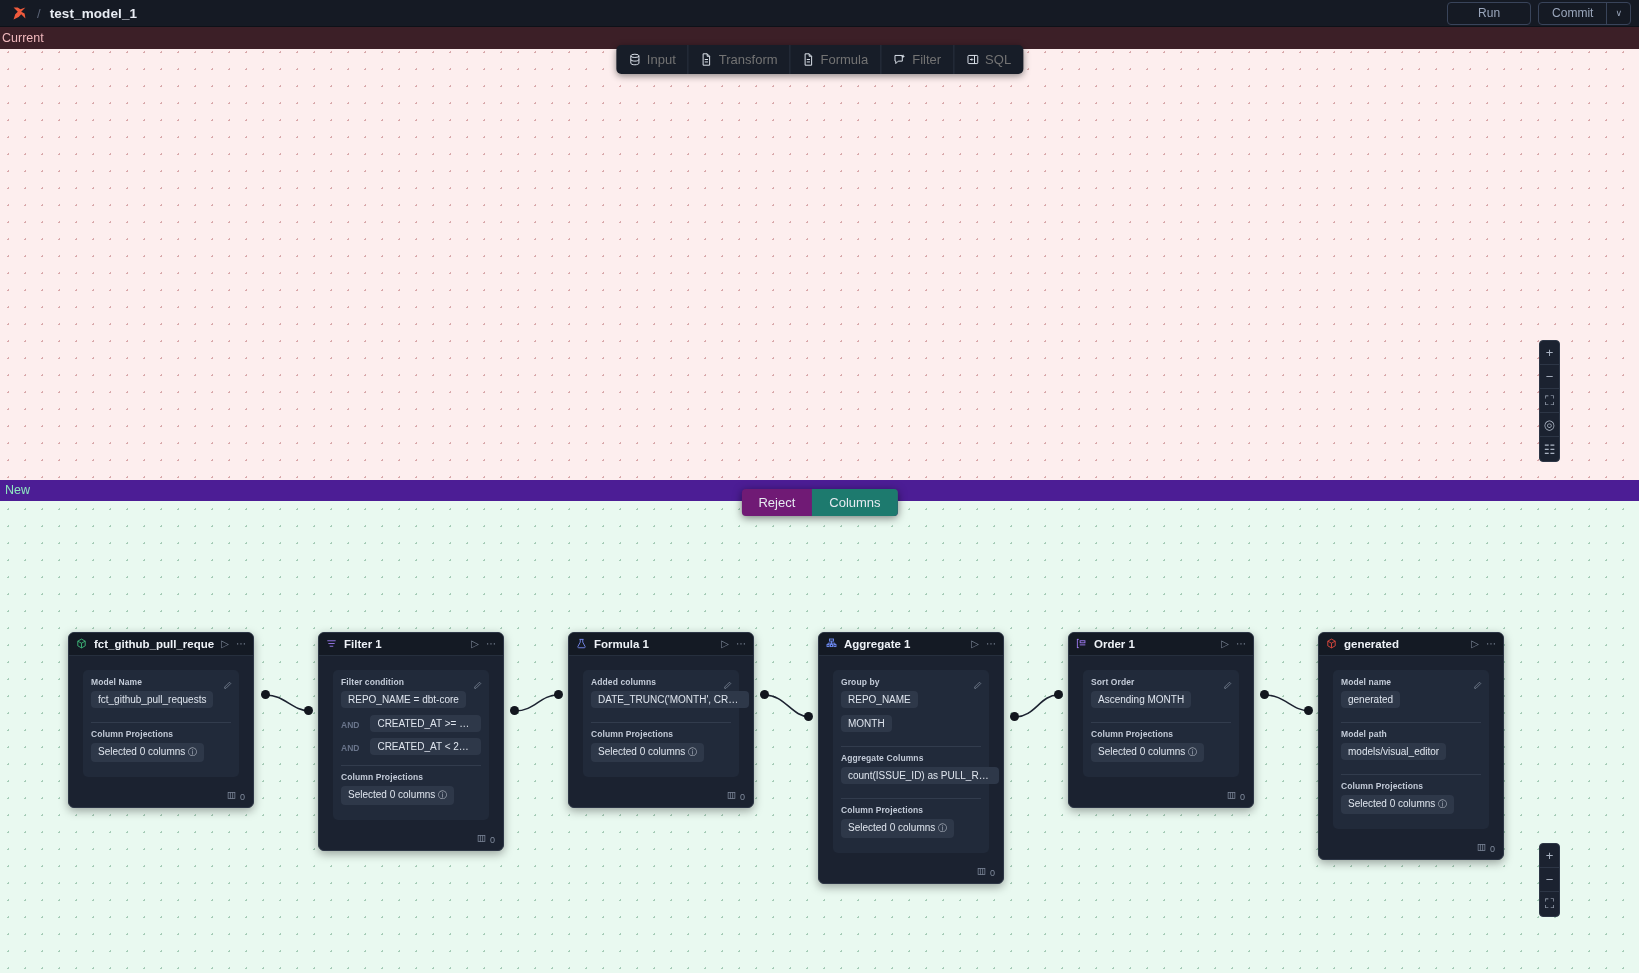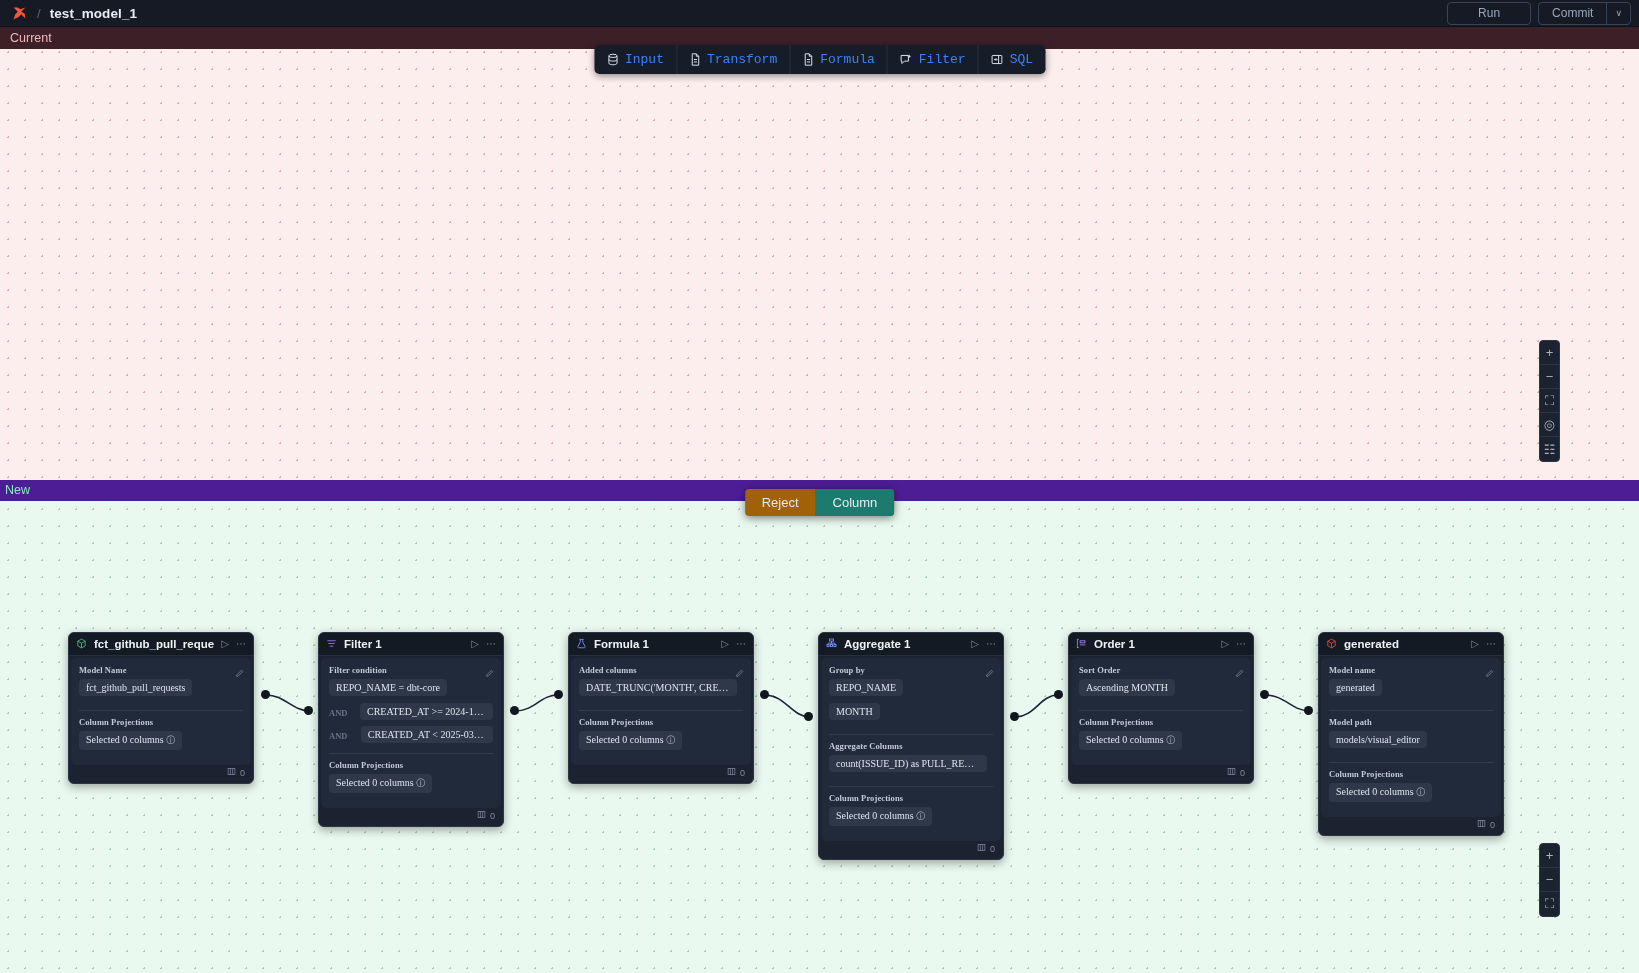--- a/index.html
+++ b/index.html
@@ -23,21 +23,21 @@
     font-size: 12px; padding: 3px 30px 4px; background: transparent; line-height: 14px;
   }
   .split { display: flex; border: 1px solid #39445a; border-radius: 4px; overflow: hidden; }
   .split > div { color: #9aa6bb; font-size: 12px; padding: 3px 13px 4px; line-height: 14px; }
   .split > .caret { border-left: 1px solid #39445a; padding: 3px 8px 4px; font-size: 9px; display:flex; align-items:center; }
 
   
   #current-band {
     position: absolute; top: 27px; left: 0; width: 100%; height: 22px;
     background: #3c1f27; color: #f0b8bd; font-size: 12.5px;
-    padding-left: 10px; line-height: 22px; z-index: 40;
+    padding-left: 2px; line-height: 22px; z-index: 40;
   }
   #new-band {
     position: absolute; top: 480px; left: 0; width: 100%; height: 21px;
     background: #4c1d95; color: #8ee8c0; font-size: 12.5px;
     padding-left: 5px; line-height: 21px; z-index: 40;
   }
 
   
   #canvas-top {
     position: absolute; top: 27px; left: 0; width: 1639px; height: 453px;
@@ -54,51 +54,50 @@
 
   
   #toolbar {
     position: absolute; top: 45px; left: 50%; transform: translateX(-50%);
     height: 29px; background: #171d28; border-radius: 5px;
     display: flex; align-items: stretch; z-index: 55;
     box-shadow: 0 2px 7px rgba(0,0,0,.45);
   }
   .tool {
     display: flex; align-items: center; gap: 6px; padding: 4px 12px;
-    color: #3b82f6; font-size: 13px; border-right: 1px solid #2a323f; font-family: Liberation Mono, monospace;
+    color: #737373; font-size: 13px; border-right: 1px solid #2a323f;
   }
   .tool:last-child { border-right: none; }
   .tool svg { display: block; }
 
   
   #decision {
     position: absolute; top: 489px; left: 50%; transform: translateX(-50%);
-    background: #a16207; border-radius: 4px; display: flex; z-index: 58;
+    background: #701a75; border-radius: 4px; display: flex; z-index: 58;
     box-shadow: 0 2px 8px rgba(0,0,0,.5); overflow: hidden;
   }
   #decision > div { font-size: 13px; padding: 6px 17px; color: #e6eaf1; }
   #accept-btn { background: #1d7a6e; }
 
   
   .node {
     position: absolute; width: 186px; background: #1b2230;
     border: 1px solid #2c3545; border-radius: 6px;
     box-shadow: 0 3px 10px rgba(0,0,0,.35); z-index: 30;
   }
   .node-head {
     display: flex; align-items: center; gap: 7px; height: 23px;
     padding: 0 7px; background: #141a24; border-radius: 5px 5px 0 0;
     border-bottom: 1px solid #262f3d;
   }
   .node-title { color: #eef2f7; font-size: 11.5px; font-weight: bold; flex: 1; white-space: nowrap; overflow: hidden; }
   .head-ico { color: #7d8798; font-size: 10px; line-height: 1; }
   .node-body {
-    margin: 2px; background: #212a3a; border-radius: 5px; padding: 7px 8px 8px;
+    margin: 14px; background: #212a3a; border-radius: 5px; padding: 7px 8px 8px;
     position: relative;
-    font-family: Liberation Serif, serif;
   }
   .field-label { color: #c3cbd8; font-size: 8.5px; font-weight: bold; margin-bottom: 4px; letter-spacing: .1px; }
   .chip {
     display: inline-block; background: #2d3purple; background: #2e3849; color: #dfe5ee;
     font-size: 10px; border-radius: 4px; padding: 3px 7px; margin-bottom: 3px;
     white-space: nowrap; overflow: hidden; text-overflow: ellipsis; max-width: 158px;
   }
   .cond-row { display: flex; align-items: center; gap: 11px; margin-bottom: 3px; }
   .cond-op { color: #6a7policy; color: #69748a; font-size: 8.5px; font-weight: bold; width: 21px; }
   .pencil { position: absolute; right: 7px; top: 6px; color: #7d8798; }
@@ -198,21 +197,21 @@
           <path d="M10 3v10"></path>
           <path d="M4.5 8h3M6.5 6.5L8 8l-1.5 1.5"></path>
       </svg>
       </span>
     <span>SQL</span>
   </div>
 </div>
 
 <div id="decision">
   <div>Reject</div>
-  <div id="accept-btn">Column</div>
+  <div id="accept-btn">Columns</div>
 </div>
 
 <svg id="edges">
   <path d="M266,194 C285,194 292,210 310,210" stroke="#1c2230" stroke-width="1.6" fill="none"></path>
   <path d="M515,210 C535,210 540,194 558,194" stroke="#1c2230" stroke-width="1.6" fill="none"></path>
   <path d="M765,194 C785,194 792,216 810,216" stroke="#1c2230" stroke-width="1.6" fill="none"></path>
   <path d="M1015,216 C1035,216 1040,194 1058,194" stroke="#1c2230" stroke-width="1.6" fill="none"></path>
   <path d="M1265,194 C1285,194 1292,210 1310,210" stroke="#1c2230" stroke-width="1.6" fill="none"></path>
 </svg>
 

